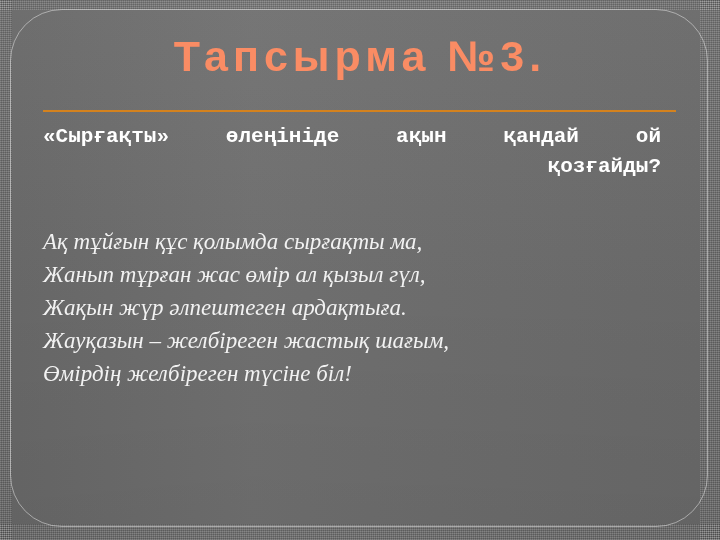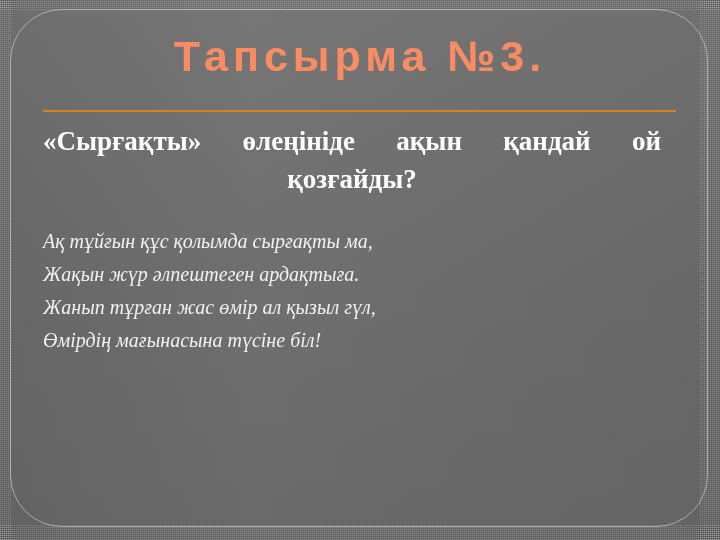--- a/index.html
+++ b/index.html
@@ -71,43 +71,43 @@
     width: 633px;
     height: 0;
     border-top: 2px solid #d4821e;
   }
 
   .question {
     position: absolute;
     left: 43px;
     top: 122px;
     width: 618px;
-    font-family: Liberation Serif, serif;
+    font-family: Liberation Mono, monospace;
     font-weight: bold;
-    font-size: 27px;
+    font-size: 21px;
     line-height: 1.42;
     color: #ffffff;
     text-align: justify;
     text-justify: inter-word;
   }
   .question > span { display: block; }
   .question .ln1 {
     text-align: justify;
     text-align-last: justify;
   }
-  .question .ln2 { text-align: center; }
+  .question .ln2 { text-align: right; }
 
   .poem {
     position: absolute;
     left: 43px;
     top: 225px;
     width: 620px;
     font-family: "Liberation Serif", "DejaVu Serif", serif;
     font-style: italic;
-    font-size: 20px;
+    font-size: 23px;
     line-height: 33px;
     color: #f2f2f2;
     white-space: nowrap;
   }
   .poem .verse-line { display: block; }
 </style>
 </head>
 <body>
 
 <div class="slide">
@@ -123,18 +123,19 @@
 
   <div class="divider"></div>
 
   <div class="question">
     <span class="ln1">«Сырғақты» өлеңініде ақын қандай ой</span>
     <span class="ln2">қозғайды?</span>
   </div>
 
   <div class="poem">
     <span class="verse-line">Ақ тұйғын құс қолымда сырғақты ма,</span>
+    <span class="verse-line">Жанып тұрған жас өмір ал қызыл гүл,</span>
     <span class="verse-line">Жақын жүр әлпештеген ардақтыға.</span>
-    <span class="verse-line">Жанып тұрған жас өмір ал қызыл гүл,</span>
-    <span class="verse-line">Өмірдің мағынасына түсіне біл!</span>
+    <span class="verse-line">Жауқазын – желбіреген жастық шағым,</span>
+    <span class="verse-line">Өмірдің желбіреген түсіне біл!</span>
   </div>
 
 </div>
 
 </body></html>

